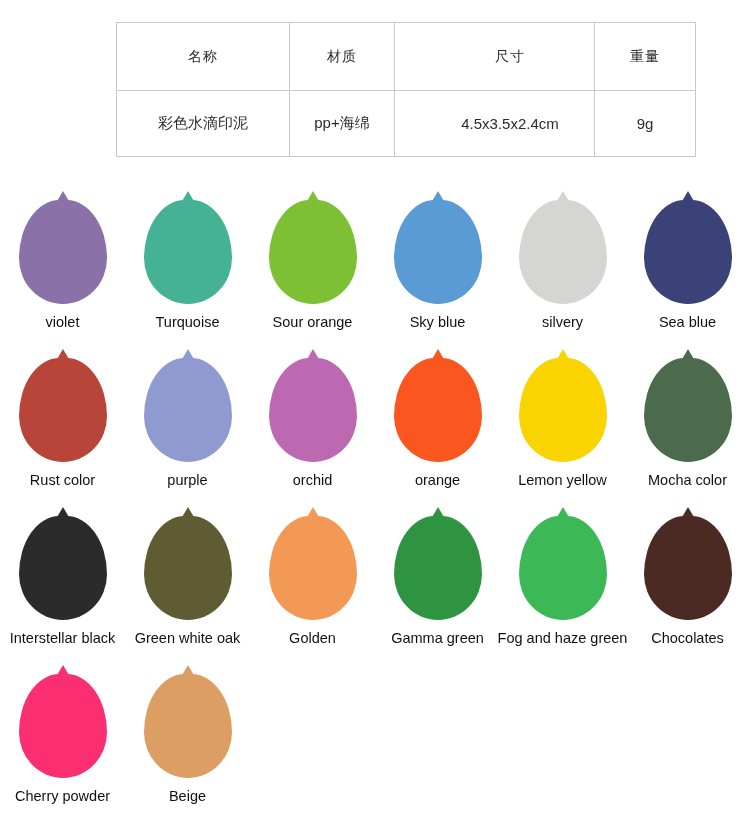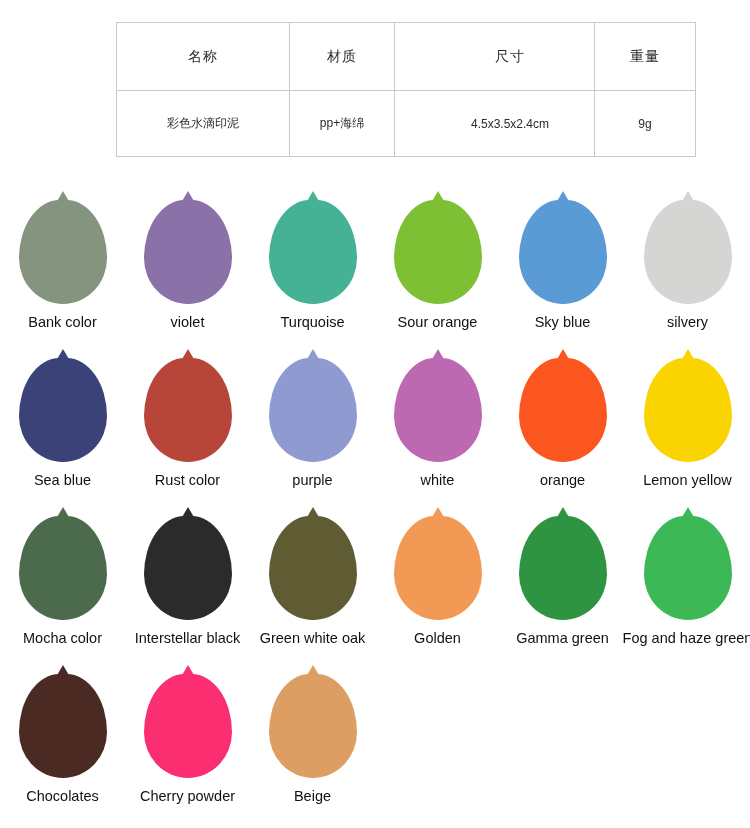--- a/index.html
+++ b/index.html
@@ -36,21 +36,21 @@
     font-weight: normal;
     color: #2b2b2b;
   }
   table.spec-table thead td {
     height: 65px;
     font-size: 14px;
     letter-spacing: 1px;
   }
   table.spec-table tbody td {
     height: 63px;
-    font-size: 12px;
+    font-size: 15px;
   }
   .col-name  { width: 170px; }
   .col-mat   { width: 102px; }
   .col-size  { width: 166px; padding-left: 32px; }
   .col-wt    { width: 98px; }
 
   
   .swatch-grid {
     position: absolute;
     left: 0;
@@ -120,26 +120,20 @@
         <td class="col-mat">pp+海绵</td>
         <td class="col-size">4.5x3.5x2.4cm</td>
         <td class="col-wt">9g</td>
       </tr>
     </tbody>
   </table>
 </div>
 
 <div class="swatch-grid" id="swatch-grid">
     <div class="swatch-cell">
-      <div class="drop" style="color: rgb(133, 148, 127);">
-        <div class="drop-body"></div>
-      </div>
-      <div class="swatch-label">Bank color</div>
-    </div>
-    <div class="swatch-cell">
       <div class="drop" style="color: rgb(138, 113, 168);">
         <div class="drop-body"></div>
       </div>
       <div class="swatch-label">violet</div>
     </div>
     <div class="swatch-cell">
       <div class="drop" style="color: rgb(69, 178, 149);">
         <div class="drop-body"></div>
       </div>
       <div class="swatch-label">Turquoise</div>
@@ -177,21 +171,21 @@
     <div class="swatch-cell">
       <div class="drop" style="color: rgb(143, 154, 209);">
         <div class="drop-body"></div>
       </div>
       <div class="swatch-label">purple</div>
     </div>
     <div class="swatch-cell">
       <div class="drop" style="color: rgb(189, 105, 177);">
         <div class="drop-body"></div>
       </div>
-      <div class="swatch-label">white</div>
+      <div class="swatch-label">orchid</div>
     </div>
     <div class="swatch-cell">
       <div class="drop" style="color: rgb(251, 86, 32);">
         <div class="drop-body"></div>
       </div>
       <div class="swatch-label">orange</div>
     </div>
     <div class="swatch-cell">
       <div class="drop" style="color: rgb(249, 212, 0);">
         <div class="drop-body"></div>

